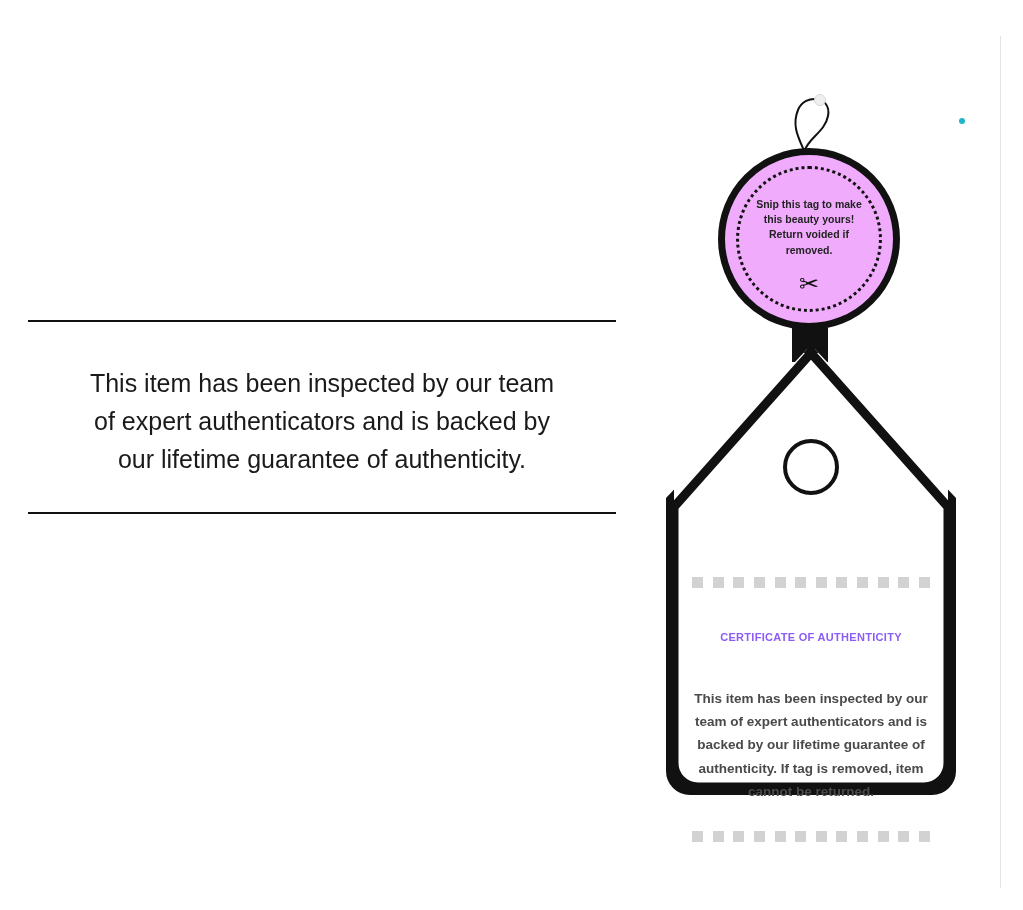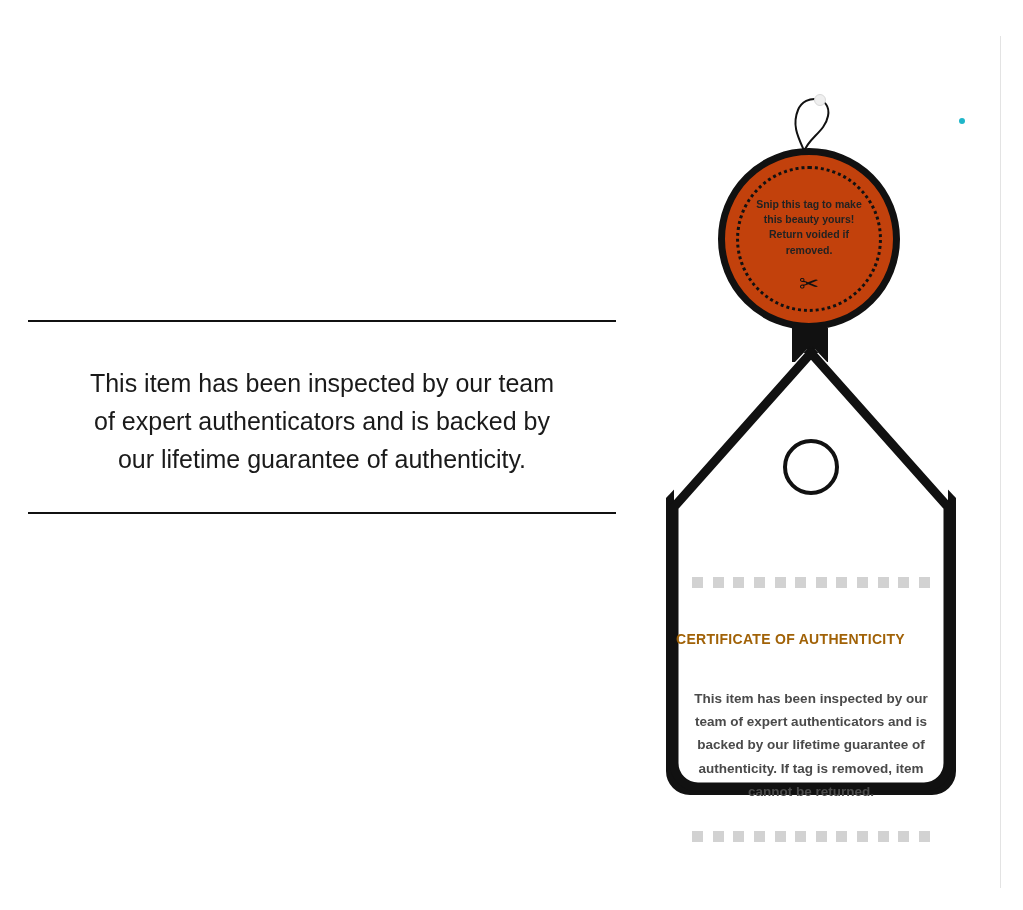--- a/index.html
+++ b/index.html
@@ -61,21 +61,21 @@
   }
 
   
   #tag-disc {
     position: absolute;
     left: 78px;
     top: 68px;
     width: 182px;
     height: 182px;
     border-radius: 50%;
-    background: #c2410c;
+    background: #f0abfc;
     border: 7px solid #111;
     box-sizing: border-box;
   }
   #tag-disc-inner {
     position: absolute;
     left: 11px;
     top: 11px;
     right: 11px;
     bottom: 11px;
     border-radius: 50%;
@@ -172,24 +172,25 @@
     background: #d2d2d2;
   }
   #dash-top { top: 232px; }
   #dash-bottom { top: 486px; }
 
   #coa-title {
     position: absolute;
     left: 10px;
     right: 10px;
     top: 286px;
-    font-size: 14px;
+    text-align: center;
+    font-size: 11px;
     font-weight: bold;
     letter-spacing: 0.3px;
-    color: #a16207;
+    color: #8b5cf6;
   }
   #coa-body {
     position: absolute;
     left: 26px;
     right: 26px;
     top: 342px;
     text-align: center;
     font-size: 13.5px;
     line-height: 1.72;
     font-weight: bold;

